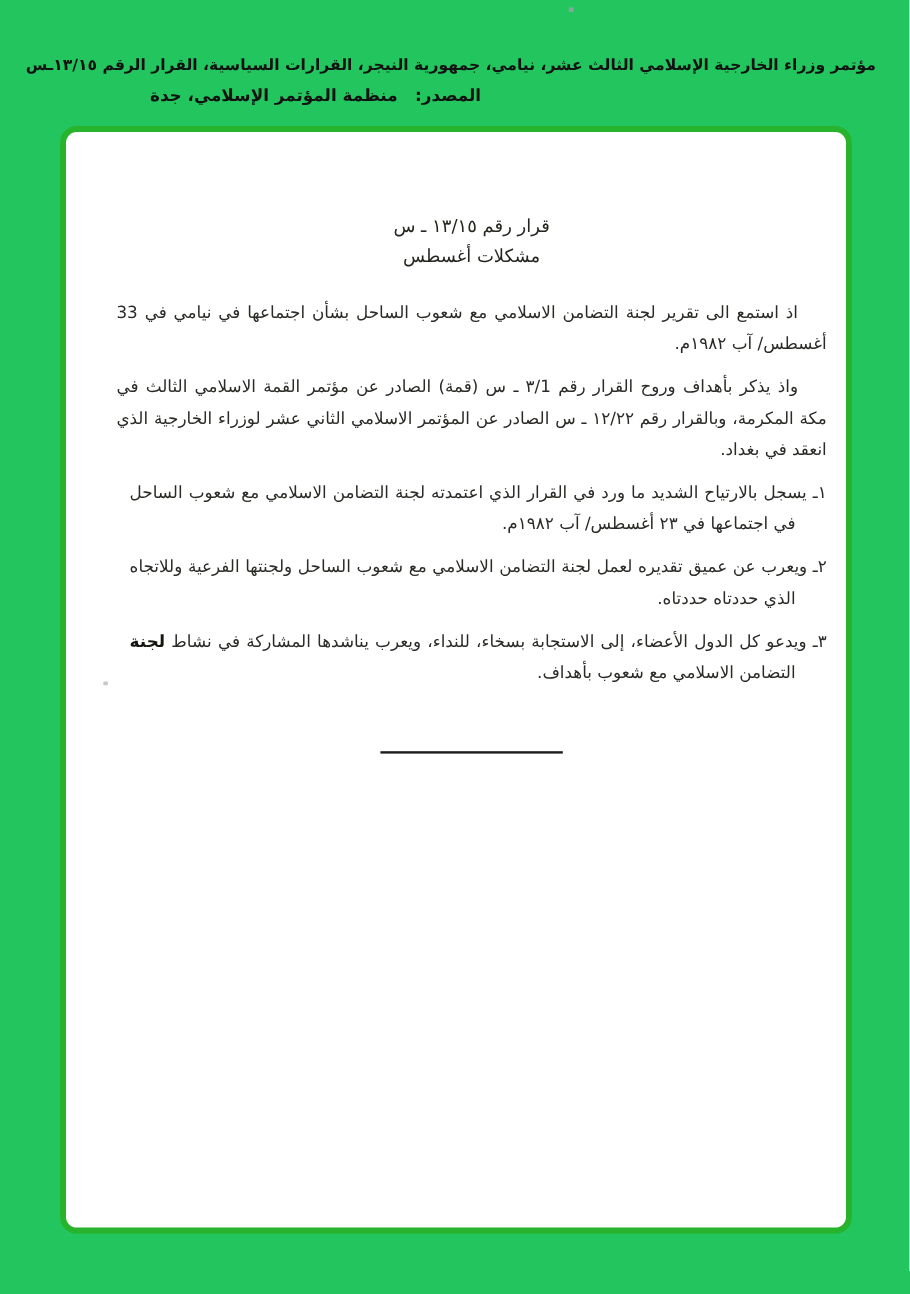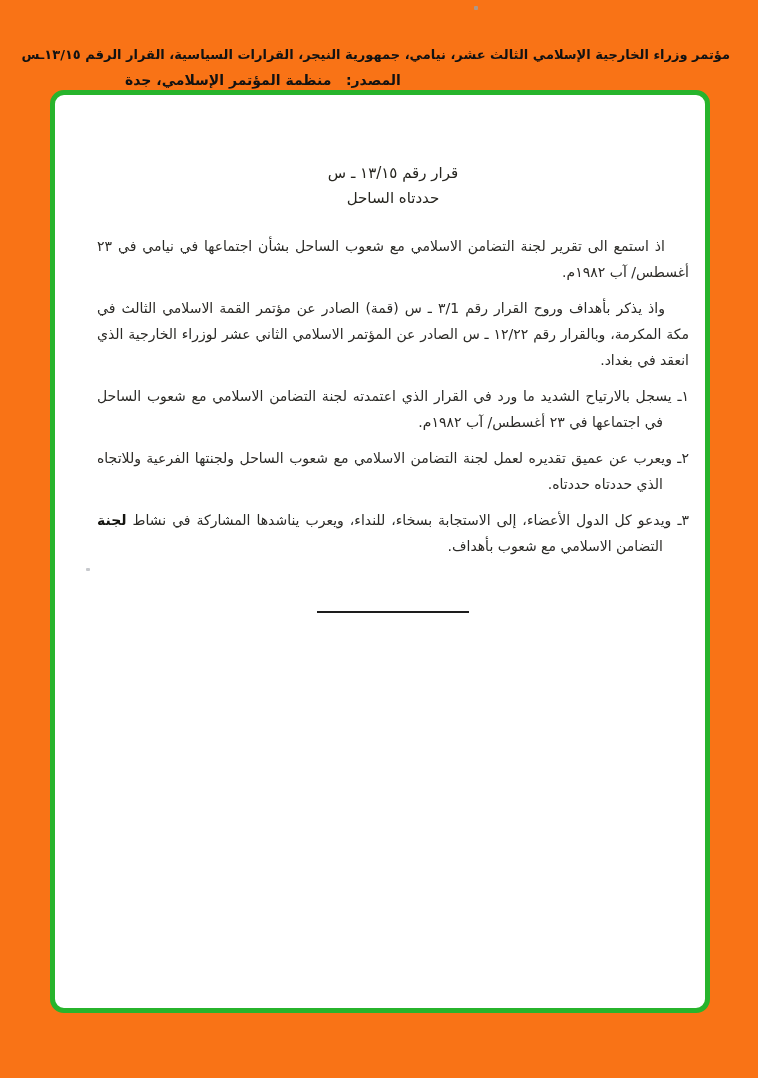--- a/index.html
+++ b/index.html
@@ -1,39 +1,39 @@
 <!DOCTYPE html>
 <html><head>
 <meta charset="utf-8">
 <style>
   html,body{margin:0;padding:0;background:#ffffff;}
   #page{
     position:relative;
     width:758px;height:1078px;
-    background:#f97316;
+    background:#22c55e;
     font-family:"DejaVu Sans",sans-serif;
     color:#26251f;
     overflow:hidden;
   }
   
   .hdr1{
     position:absolute;top:46px;left:28px;right:28px;
     direction:rtl;text-align:center;
     font-weight:bold;font-size:13px;line-height:18px;color:#121212;
     letter-spacing:0px;white-space:nowrap;
   }
   .hdr2{
     position:absolute;top:72px;left:125px;
     direction:rtl;
     font-weight:bold;font-size:14px;line-height:16px;color:#121212;
     white-space:nowrap;
   }
   
   .frame{
-    position:absolute;left:50px;top:90px;
+    position:absolute;left:50px;top:105px;
     width:650px;height:913px;
     border:5px solid #27b42c;
     border-radius:14px;
     background:#ffffff;
   }
   .content{
     direction:rtl;
     padding:66px 16px 0 42px;
     font-size:14px;line-height:26px;
     text-align:justify;
@@ -41,21 +41,21 @@
   }
   .title{
     text-align:center;font-size:15px;line-height:25px;
     margin:0 0 22px 0;color:#26251f;
   }
   .para{
     margin:0 0 10px 0;
     text-indent:24px; 
   }
   .item{
-    margin:0 0 10px 0;
+    margin:0 0 10px 11px;
     padding-right:26px;text-indent:-26px; 
   }
   .item b{font-weight:bold;color:#151510;}
   .divider{
     width:152px;height:0;
     border-top:2px solid #1d1d1d;
     margin:52px auto 0 auto;
   }
   
   .speck-top{
@@ -75,24 +75,24 @@
   <div class="speck-top"></div>
 
   <div class="hdr1">مؤتمر وزراء الخارجية الإسلامي الثالث عشر، نيامي، جمهورية النيجر، القرارات السياسية، القرار الرقم ١٣/١٥ـس</div>
   <div class="hdr2">المصدر:&nbsp;&nbsp; منظمة المؤتمر الإسلامي، جدة</div>
 
   <div class="frame">
     <div class="content">
 
       <div class="title">
         <div>قرار رقم ١٣/١٥ ـ س</div>
-        <div>حددتاه الساحل</div>
+        <div>مشكلات أغسطس</div>
       </div>
 
-      <p class="para">اذ استمع الى تقرير لجنة التضامن الاسلامي مع شعوب الساحل بشأن اجتماعها في نيامي في ٢٣ أغسطس/ آب ١٩٨٢م.</p>
+      <p class="para">اذ استمع الى تقرير لجنة التضامن الاسلامي مع شعوب الساحل بشأن اجتماعها في نيامي في 33 أغسطس/ آب ١٩٨٢م.</p>
       <p class="para">واذ يذكر بأهداف وروح القرار رقم ٣/1 ـ س (قمة) الصادر عن مؤتمر القمة الاسلامي الثالث في مكة المكرمة، وبالقرار رقم ١٢/٢٢ ـ س الصادر عن المؤتمر الاسلامي الثاني عشر لوزراء الخارجية الذي انعقد في بغداد.</p>
 
       <div class="item"><span>١ـ</span> <span>يسجل بالارتياح الشديد ما ورد في القرار الذي اعتمدته لجنة التضامن الاسلامي مع شعوب الساحل في اجتماعها في ٢٣ أغسطس/ آب ١٩٨٢م.</span></div>
 
       <div class="item"><span>٢ـ</span> <span>ويعرب عن عميق تقديره لعمل لجنة التضامن الاسلامي مع شعوب الساحل ولجنتها الفرعية وللاتجاه الذي حددتاه حددتاه.</span></div>
 
       <div class="item"><span>٣ـ</span> <span>ويدعو كل الدول الأعضاء، إلى الاستجابة بسخاء، للنداء، ويعرب يناشدها المشاركة في نشاط </span><b>لجنة</b><span> التضامن الاسلامي مع شعوب بأهداف.</span></div>
 
       <div class="divider"></div>
     </div>

